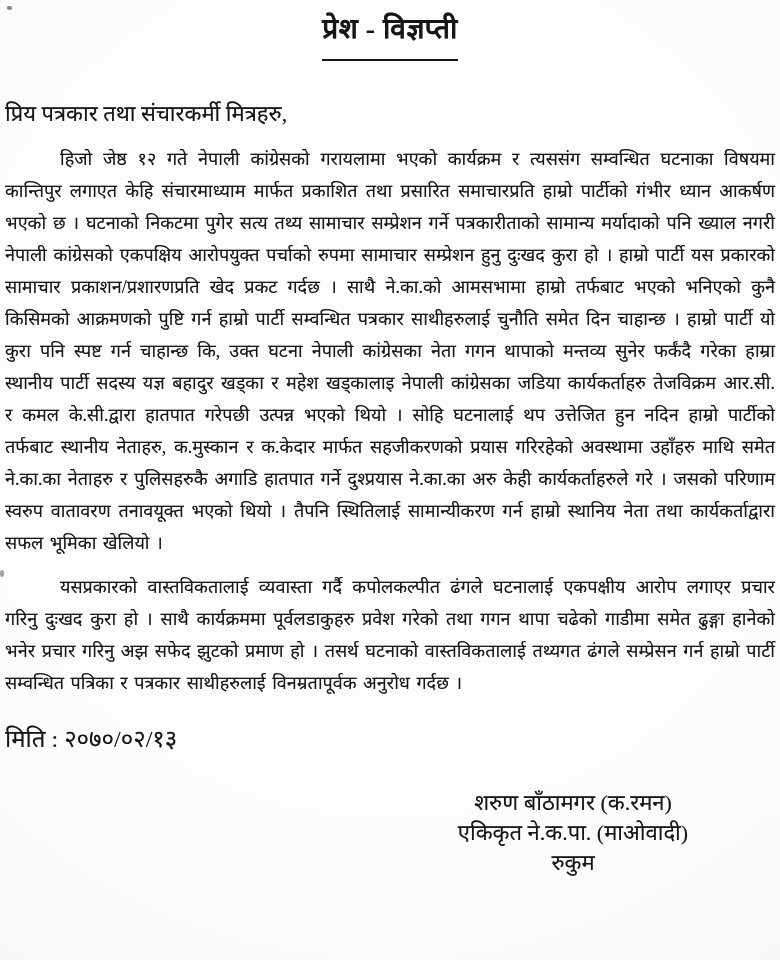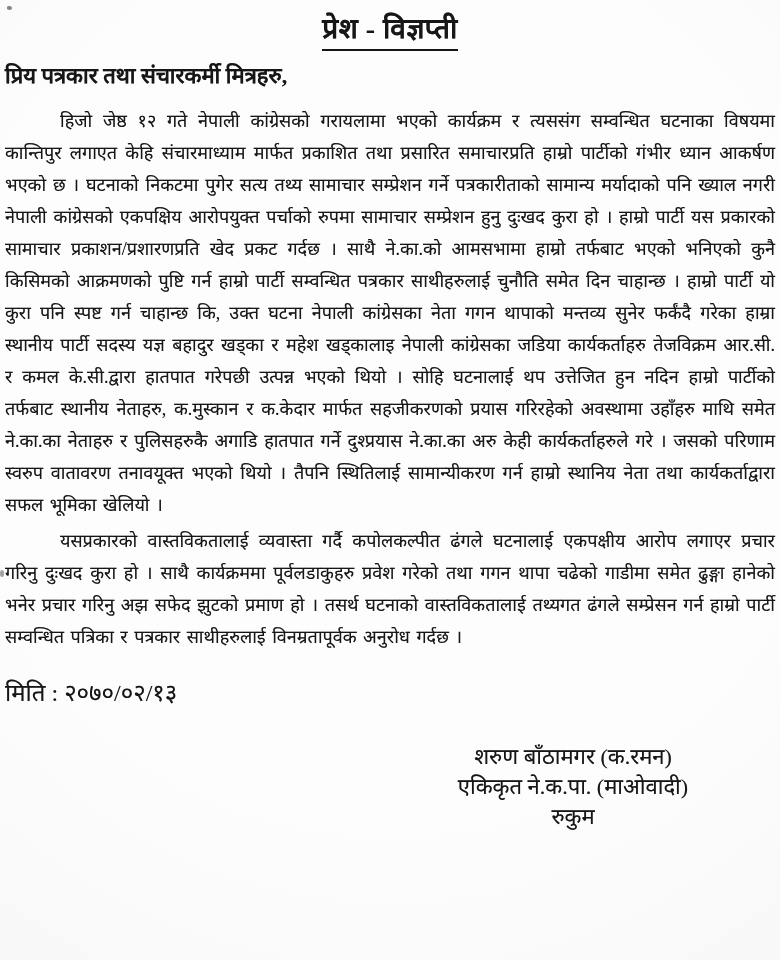--- a/index.html
+++ b/index.html
@@ -44,43 +44,43 @@
   .title-wrap {
     text-align: center;
     margin-top: 2px;
   }
   .title {
     display: inline-block;
     font-size: 28px;
     font-weight: 700;
     letter-spacing: 0.5px;
     border-bottom: 2px solid #161616;
-    padding-bottom: 3px;
+    padding-bottom: 13px;
     text-shadow: 0 0 0.6px rgba(0,0,0,0.55);
   }
   .salutation {
-    margin-top: 8px;
+    margin-top: 36px;
     font-size: 22px;
-    font-weight: 700;
+    font-weight: 400;
     text-shadow: 0 0 0.5px rgba(0,0,0,0.4);
   }
   .body-paragraph {
     margin: 0;
     font-size: 18px;
     line-height: 32px;
     text-align: justify;
     text-indent: 55px;
     text-shadow: 0 0 0.5px rgba(0,0,0,0.35);
     word-spacing: 2px;
   }
   .body-paragraph.first {
     margin-top: 16px;
   }
   .body-paragraph.second {
-    margin-top: 4px;
+    margin-top: 12px;
   }
   .date-line {
     margin-top: 22px;
     font-size: 24px;
     text-shadow: 0 0 0.5px rgba(0,0,0,0.35);
   }
   .signature-block {
     margin-top: 34px;
     margin-left: auto;
     margin-right: 32px;

